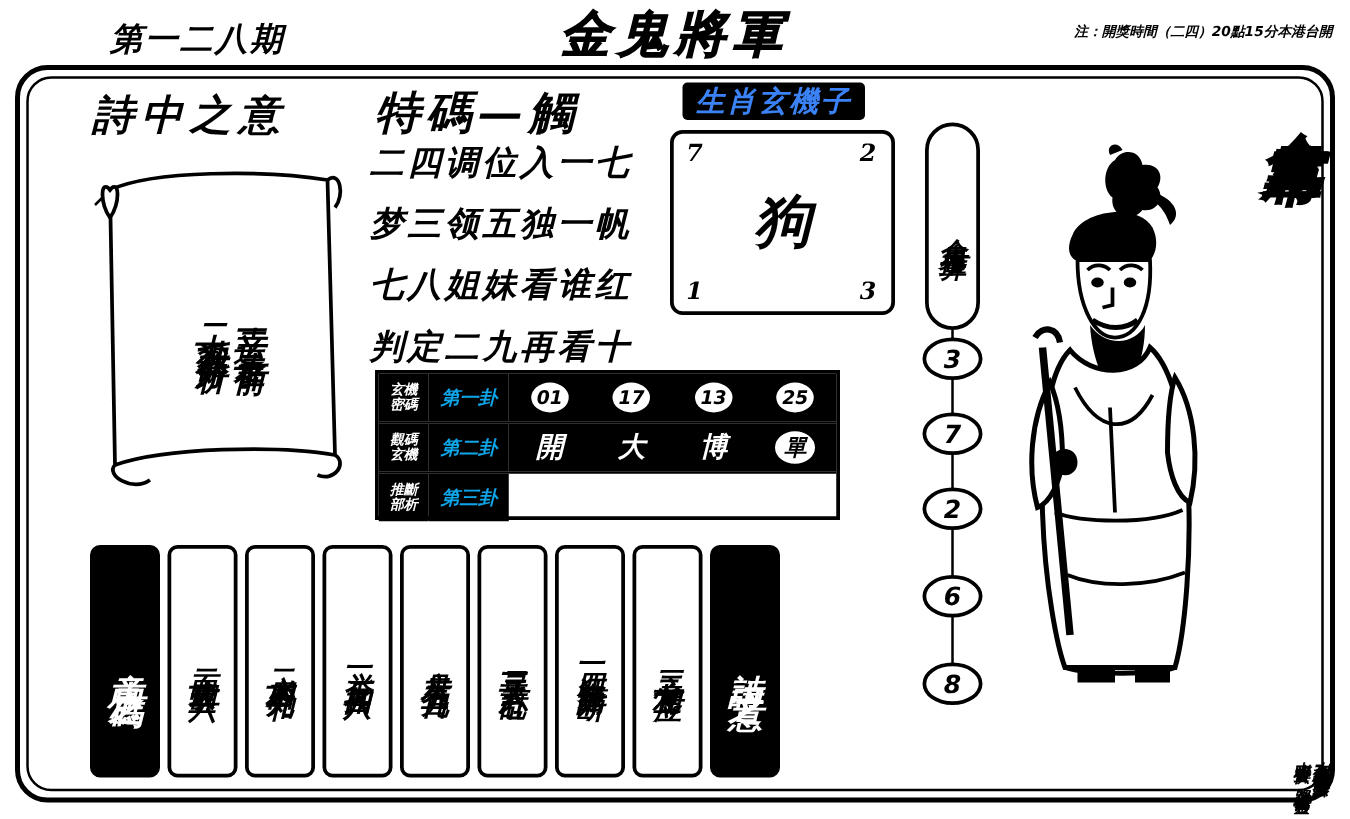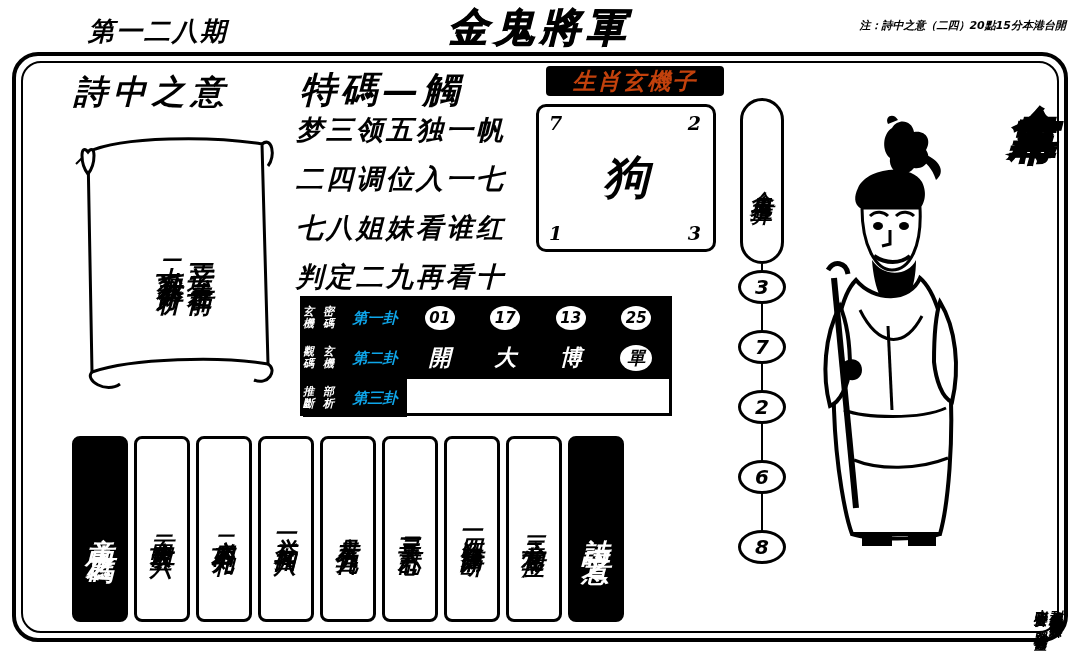--- a/index.html
+++ b/index.html
@@ -75,22 +75,22 @@
     position:absolute;left:296px;top:112px;width:250px;
   }
   .poem div{
     font-size:27px;font-weight:bold;letter-spacing:3px;
     font-family:"DejaVu Serif",serif;
     margin-bottom:13px;white-space:nowrap;
   }
 
   
   .h-xjz{
-    position:absolute;left:546px;top:66px;width:178px;height:30px;
-    background:#000;color:#c2410c;
+    position:absolute;left:546px;top:66px;width:146px;height:30px;
+    background:#000;color:#3b82f6;
     font-size:23px;font-weight:bold;letter-spacing:2px;
     font-family:"DejaVu Serif",serif;
     display:flex;align-items:center;justify-content:center;
     border-radius:4px;
   }
   .zodiac-box{
     position:absolute;left:536px;top:104px;width:180px;height:148px;
     border:3px solid #000;border-radius:10px;box-sizing:border-box;
   }
   .zodiac-box .c{position:absolute;font-size:19px;font-weight:bold;font-family:"DejaVu Serif",serif;}
@@ -107,21 +107,21 @@
   .draws{
     position:absolute;left:300px;top:296px;width:372px;height:120px;
     border:3px solid #000;box-sizing:border-box;background:#fff;
   }
   .draw-row{
     display:flex;align-items:center;height:38px;border-bottom:2px solid #000;
   }
   .draw-row:last-child{border-bottom:none;}
   .tag{
     width:40px;height:100%;background:#000;color:#fff;
-    display:flex;flex-direction:row;align-items:center;justify-content:center;
+    display:flex;flex-direction:column;align-items:center;justify-content:center;
     font-size:11px;font-weight:bold;line-height:1.05;font-family:"DejaVu Serif",serif;
     flex:none;
   }
   .rowlabel{
     width:64px;height:100%;background:#000;color:#0ea5e9;
     display:flex;align-items:center;justify-content:center;
     font-size:15px;font-weight:bold;font-family:"DejaVu Serif",serif;flex:none;
   }
   .cells{flex:1;height:100%;background:#000;display:flex;align-items:center;}
   .cell{
@@ -203,21 +203,21 @@
   .figure{position:absolute;left:800px;top:110px;width:190px;height:440px;}
 </style>
 </head>
 <body>
 
 <div class="page">
 
   <div class="issue">第一二八期</div>
   <div class="masthead">金鬼將軍</div>
   <div class="note">
-    <span class="note-lead">注：</span><span>詩中之意（二四）20點15分本港台開</span>
+    <span class="note-lead">注：</span><span>開獎時間（二四）20點15分本港台開</span>
   </div>
 
   <div class="frame"></div>
 
   <div class="h-sx">詩中之意</div>
 
   <div class="scroll">
     <svg width="230" height="280" viewBox="0 0 230 280">
       <path d="M26,34 C60,18 150,18 200,26 L206,246 C160,238 70,240 30,254 Z" fill="#fff" stroke="#000" stroke-width="3"></path>
       <path d="M26,34 C34,24 34,46 26,56 C18,46 18,24 26,34 Z" fill="#fff" stroke="#000" stroke-width="3"></path>
@@ -227,22 +227,22 @@
       <path d="M20,40 L14,46" stroke="#000" stroke-width="2"></path>
     </svg>
     <div class="scroll-text">
       <div class="vcol">幸运一三走在前</div>
       <div class="vcol">二七独裁作分析</div>
     </div>
   </div>
 
   <div class="h-tm">特碼—觸</div>
   <div class="poem">
+    <div>二四调位入一七</div>
     <div>梦三领五独一帆</div>
-    <div>二四调位入一七</div>
     <div>七八姐妹看谁红</div>
     <div>判定二九再看十</div>
   </div>
 
   <div class="h-xjz">生肖玄機子</div>
   <div class="zodiac-box">
     <span class="c tl">7</span>
     <span class="c tr">2</span>
     <span class="c bl">1</span>
     <span class="c br">3</span>

